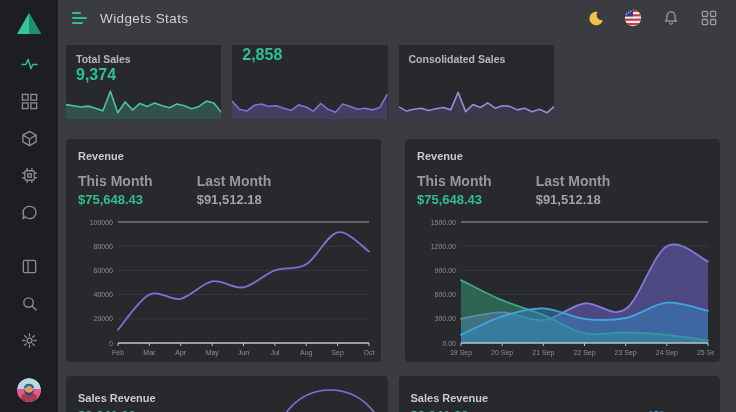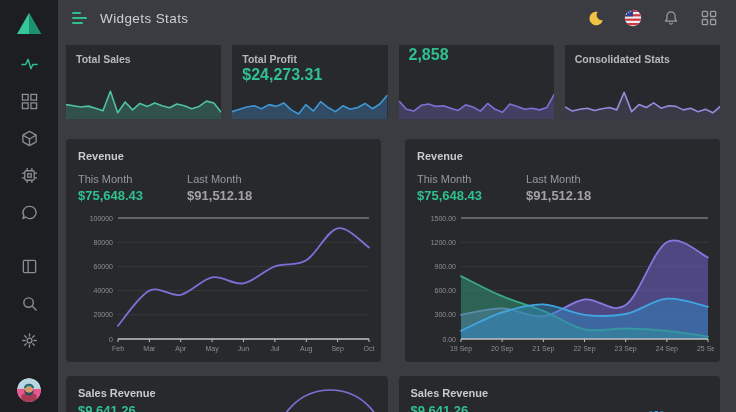--- a/index.html
+++ b/index.html
@@ -40,26 +40,26 @@
   .content { padding:9px 16px 0 8px; flex:1; }
   .stats-row { display:grid; grid-template-columns:repeat(4,1fr); gap:11px; height:74px; }
   .stat-card { background:#28292d; border-radius:0; position:relative; overflow:hidden; }
   .stat-label { font-size:10.5px; font-weight:600; color:#b6b8bc; padding:8px 10px 0; }
   .stat-value { font-size:16px; font-weight:700; color:var(--green); padding:1px 10px 0; }
   .spark { position:absolute; left:0; right:0; bottom:0; width:100%; height:32px; display:block; }
   .charts-row { display:grid; grid-template-columns:1fr 1fr; gap:24px; margin-top:20px; height:223px; }
   .panel { background:#28292d; border-radius:4px; padding:11px 12px; position:relative; overflow:hidden; }
   .panel-title { font-size:11px; font-weight:700; color:#c9cacd; }
   .rev-head { display:flex; gap:44px; margin-top:11px; }
-  .rev-sub { font-size:11px; color:#96989d; }
+  .rev-sub { font-size:14px; color:#96989d;font-weight:bold; }
   .rev-val { font-size:13px; font-weight:700; margin-top:3px; color:#a3a3a3; }
   .rev-val.green { color:var(--green); }
   .bigchart { display:block; margin-top:8px; }
   .bottom-row { display:grid; grid-template-columns:1fr 1fr; gap:11px; margin-top:14px; height:120px; }
-  .bottom-card .panel-title { }
+  .bottom-card .panel-title { margin-top:5px; }
   .bottom-val { font-size:13px; font-weight:700; color:var(--green); margin-top:4px; }
   .deco { position:absolute; top:0; left:0; width:100%; height:100%; pointer-events:none; }
   .donut-arc { stroke:var(--purple); fill:none; stroke-width:1.6; }
 </style>
 </head>
 <body>
 
 <aside class="sidebar">
   <div class="logo">
     <svg width="26" height="23" viewBox="0 0 26 23">
@@ -196,42 +196,35 @@
             <rect x="10.7" y="10.7" width="5.8" height="5.8" rx="1"></rect>
           </svg>
       </button>
     </div>
   </header>
 
   <div class="content">
     <div class="stats-row">
       <div class="stat-card">
         <div class="stat-label">Total Sales</div>
+        <div class="stat-value">9,374</div>
         <svg class="spark" viewBox="0 0 100 34" preserveAspectRatio="none">
             <path d="M0.0,18.7 L4.8,20.0 L9.5,21.2 L14.3,20.3 L19.0,22.5 L23.8,25.3 L28.6,4.5 L33.3,27.4 L38.1,15.9 L42.9,24.3 L47.6,17.5 L52.4,20.6 L57.1,16.9 L61.9,20.0 L66.7,22.1 L71.4,18.1 L76.2,20.0 L81.0,23.1 L85.7,20.6 L90.5,15.0 L95.2,16.9 L100.0,26.8 L100,34 L0,34 Z" fill="rgba(77,190,158,0.28)" stroke="none"></path>
             <path d="M0.0,18.7 L4.8,20.0 L9.5,21.2 L14.3,20.3 L19.0,22.5 L23.8,25.3 L28.6,4.5 L33.3,27.4 L38.1,15.9 L42.9,24.3 L47.6,17.5 L52.4,20.6 L57.1,16.9 L61.9,20.0 L66.7,22.1 L71.4,18.1 L76.2,20.0 L81.0,23.1 L85.7,20.6 L90.5,15.0 L95.2,16.9 L100.0,26.8" fill="none" stroke="#4fc2a0" stroke-width="1.6" vector-effect="non-scaling-stroke" stroke-linejoin="round"></path>
-          </svg>
-      </div>
-      <div class="stat-card">
-        <div class="stat-label">Total Profit</div>
-        <div class="stat-value">$24,273.31</div>
-        <svg class="spark" viewBox="0 0 100 34" preserveAspectRatio="none">
-            <path d="M0.0,26.2 L4.8,23.7 L9.5,21.2 L14.3,20.0 L19.0,23.1 L23.8,18.7 L28.6,20.6 L33.3,16.9 L38.1,24.3 L42.9,28.7 L47.6,18.7 L52.4,25.6 L57.1,15.6 L61.9,21.8 L66.7,26.2 L71.4,20.0 L76.2,23.7 L81.0,21.8 L85.7,17.5 L90.5,23.1 L95.2,18.1 L100.0,8.8 L100,34 L0,34 Z" fill="rgba(64,150,214,0.32)" stroke="none"></path>
-            <path d="M0.0,26.2 L4.8,23.7 L9.5,21.2 L14.3,20.0 L19.0,23.1 L23.8,18.7 L28.6,20.6 L33.3,16.9 L38.1,24.3 L42.9,28.7 L47.6,18.7 L52.4,25.6 L57.1,15.6 L61.9,21.8 L66.7,26.2 L71.4,20.0 L76.2,23.7 L81.0,21.8 L85.7,17.5 L90.5,23.1 L95.2,18.1 L100.0,8.8" fill="none" stroke="#3f96d6" stroke-width="1.6" vector-effect="non-scaling-stroke" stroke-linejoin="round"></path>
           </svg>
       </div>
       <div class="stat-card">
         <div class="stat-value">2,858</div>
         <svg class="spark" viewBox="0 0 100 34" preserveAspectRatio="none">
             <path d="M0.0,15.0 L4.8,23.7 L9.5,25.6 L14.3,19.4 L19.0,18.1 L23.8,20.6 L28.6,20.0 L33.3,22.5 L38.1,24.9 L42.9,19.0 L47.6,21.2 L52.4,25.6 L57.1,17.5 L61.9,23.7 L66.7,26.8 L71.4,18.1 L76.2,20.6 L81.0,23.7 L85.7,22.5 L90.5,24.3 L95.2,21.8 L100.0,7.6 L100,34 L0,34 Z" fill="rgba(124,113,214,0.32)" stroke="none"></path>
             <path d="M0.0,15.0 L4.8,23.7 L9.5,25.6 L14.3,19.4 L19.0,18.1 L23.8,20.6 L28.6,20.0 L33.3,22.5 L38.1,24.9 L42.9,19.0 L47.6,21.2 L52.4,25.6 L57.1,17.5 L61.9,23.7 L66.7,26.8 L71.4,18.1 L76.2,20.6 L81.0,23.7 L85.7,22.5 L90.5,24.3 L95.2,21.8 L100.0,7.6" fill="none" stroke="#7c71d6" stroke-width="1.6" vector-effect="non-scaling-stroke" stroke-linejoin="round"></path>
           </svg>
       </div>
       <div class="stat-card">
-        <div class="stat-label">Consolidated Stats</div>
+        <div class="stat-label">Consolidated Sales</div>
         <svg class="spark" viewBox="0 0 100 34" preserveAspectRatio="none">
             <path d="M0.0,21.2 L4.8,25.6 L9.5,23.7 L14.3,22.5 L19.0,24.9 L23.8,23.1 L28.6,21.8 L33.3,24.3 L38.1,5.7 L42.9,26.2 L47.6,18.7 L52.4,21.8 L57.1,16.9 L61.9,22.5 L66.7,20.0 L71.4,20.6 L76.2,24.3 L81.0,22.5 L85.7,26.2 L90.5,23.7 L95.2,27.4 L100.0,20.6 L100,34 L0,34 Z" fill="rgba(150,140,220,0.16)" stroke="none"></path>
             <path d="M0.0,21.2 L4.8,25.6 L9.5,23.7 L14.3,22.5 L19.0,24.9 L23.8,23.1 L28.6,21.8 L33.3,24.3 L38.1,5.7 L42.9,26.2 L47.6,18.7 L52.4,21.8 L57.1,16.9 L61.9,22.5 L66.7,20.0 L71.4,20.6 L76.2,24.3 L81.0,22.5 L85.7,26.2 L90.5,23.7 L95.2,27.4 L100.0,20.6" fill="none" stroke="#958bdc" stroke-width="1.6" vector-effect="non-scaling-stroke" stroke-linejoin="round"></path>
           </svg>
       </div>
     </div>
 
     <div class="charts-row">
       <div class="panel">
         <div class="panel-title">Revenue</div>

